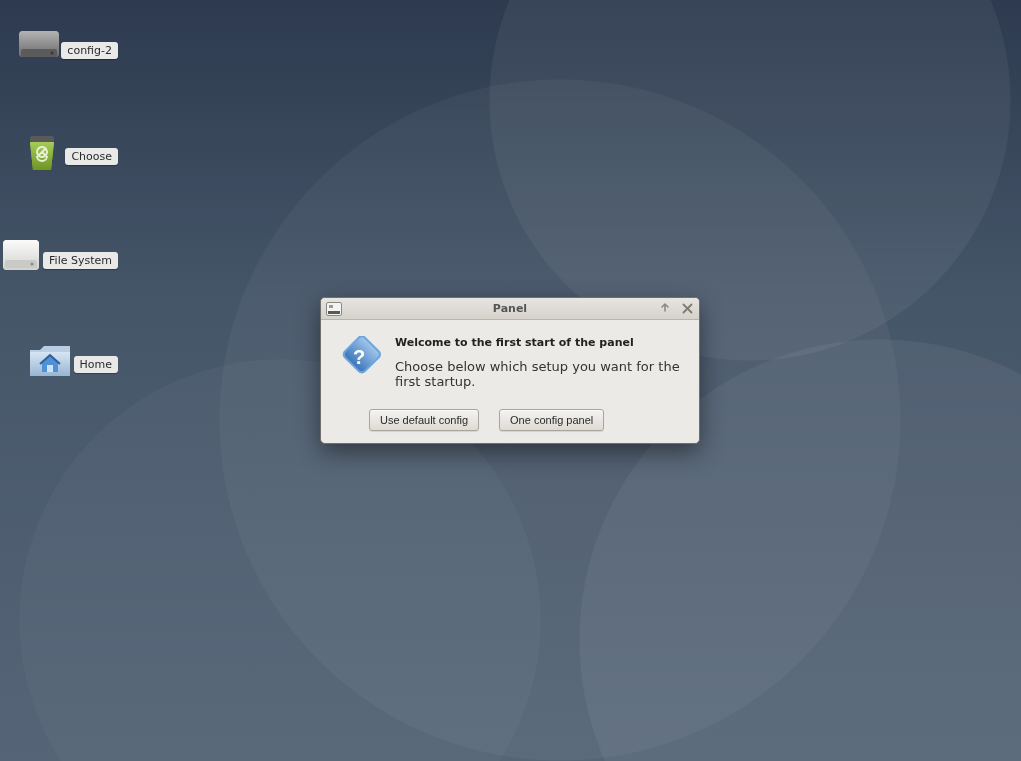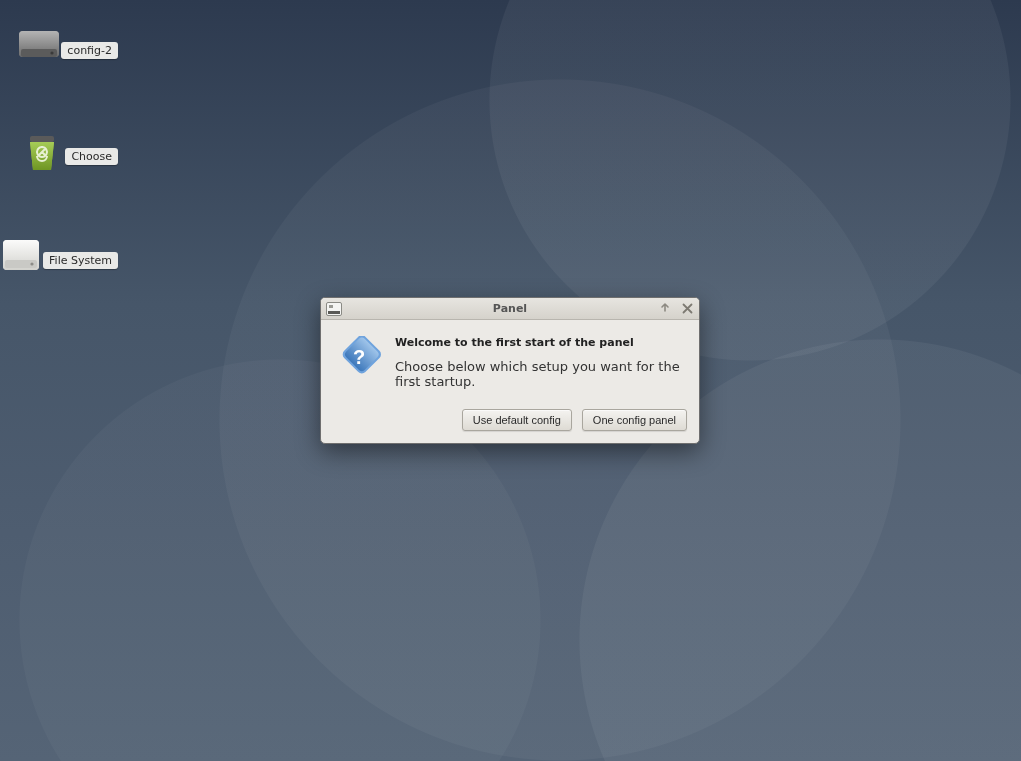--- a/index.html
+++ b/index.html
@@ -116,22 +116,22 @@
   }
   .dialog-text p {
     margin: 0;
     font-size: 13px;
     color: #333;
   }
 
   .dialog-buttons {
     padding: 14px 12px 12px 12px;
     display: flex;
-    justify-content: flex-end;
-    gap: 10px;
+    justify-content: flex-start;
+    gap: 20px;
     margin-left: 36px;
   }
   .btn {
     background: linear-gradient(#f4f3f0, #dedbd4);
     border: 1px solid #a9a69e;
     border-radius: 3px;
     padding: 4px 10px;
     font-size: 11px;
     color: #2a2a2a;
     cursor: pointer;
@@ -191,20 +191,38 @@
           <linearGradient id="fsg" x1="0" y1="0" x2="0" y2="1">
             <stop offset="0" stop-color="#fbfbfa"></stop>
             <stop offset="1" stop-color="#d2d2cd"></stop>
           </linearGradient>
         </defs>
       </svg>
     </div>
     <div class="label">File System</div>
   </div>
 
+  <div class="desktop-icon icon-home">
+    <div class="glyph">
+      <svg width="48" height="44" viewBox="0 0 48 44">
+        <path d="M4 12 L14 12 L18 8 L44 8 L44 38 L4 38 Z" fill="#b9cde4"></path>
+        <path d="M4 14 L44 14 L44 38 L4 38 Z" fill="url(#fg)"></path>
+        <path d="M16 34 L16 24 L24 17 L32 24 L32 34 Z" fill="#4f90d6"></path>
+        <path d="M14 26 L24 17 L34 26" stroke="#2f5f99" stroke-width="2" fill="none"></path>
+        <rect x="21" y="27" width="6" height="7" fill="#cfe2f5"></rect>
+        <defs>
+          <linearGradient id="fg" x1="0" y1="0" x2="0" y2="1">
+            <stop offset="0" stop-color="#d7e5f4"></stop>
+            <stop offset="1" stop-color="#98b5d4"></stop>
+          </linearGradient>
+        </defs>
+      </svg>
+    </div>
+    <div class="label">Home</div>
+  </div>
 
   <div class="dialog">
     <div class="titlebar">
       <div class="appicon">
         <svg width="16" height="14" viewBox="0 0 16 14">
           <rect x="0.5" y="0.5" width="15" height="13" rx="1.5" fill="#f4f4f2" stroke="#8a8a84"></rect>
           <rect x="2" y="9" width="12" height="3" fill="#5a5a56"></rect>
           <rect x="3" y="3" width="4" height="3" fill="#9a9a94"></rect>
         </svg>
       </div>

